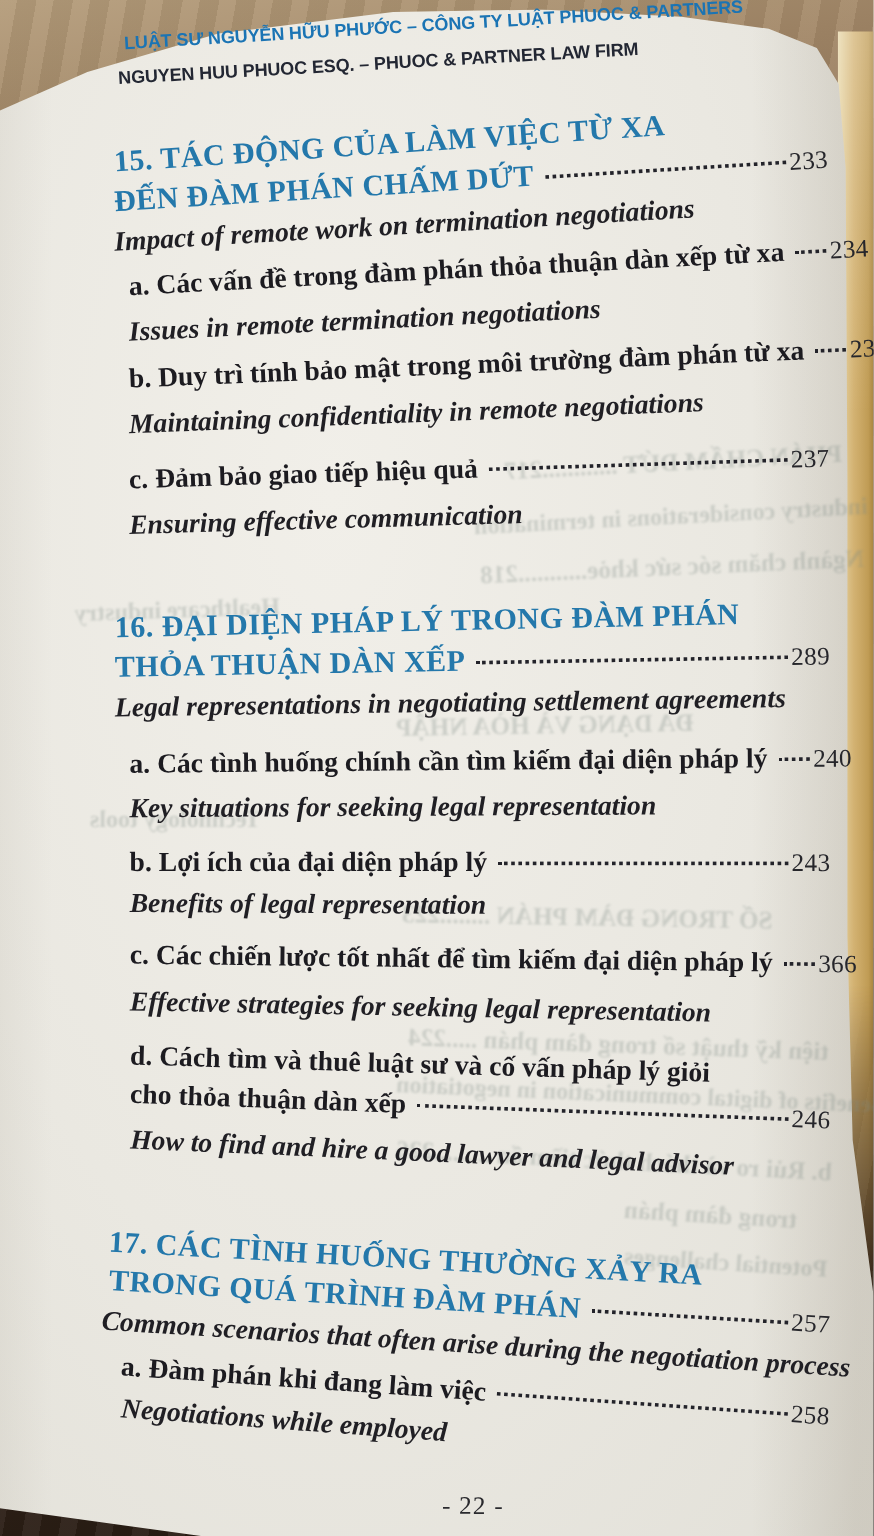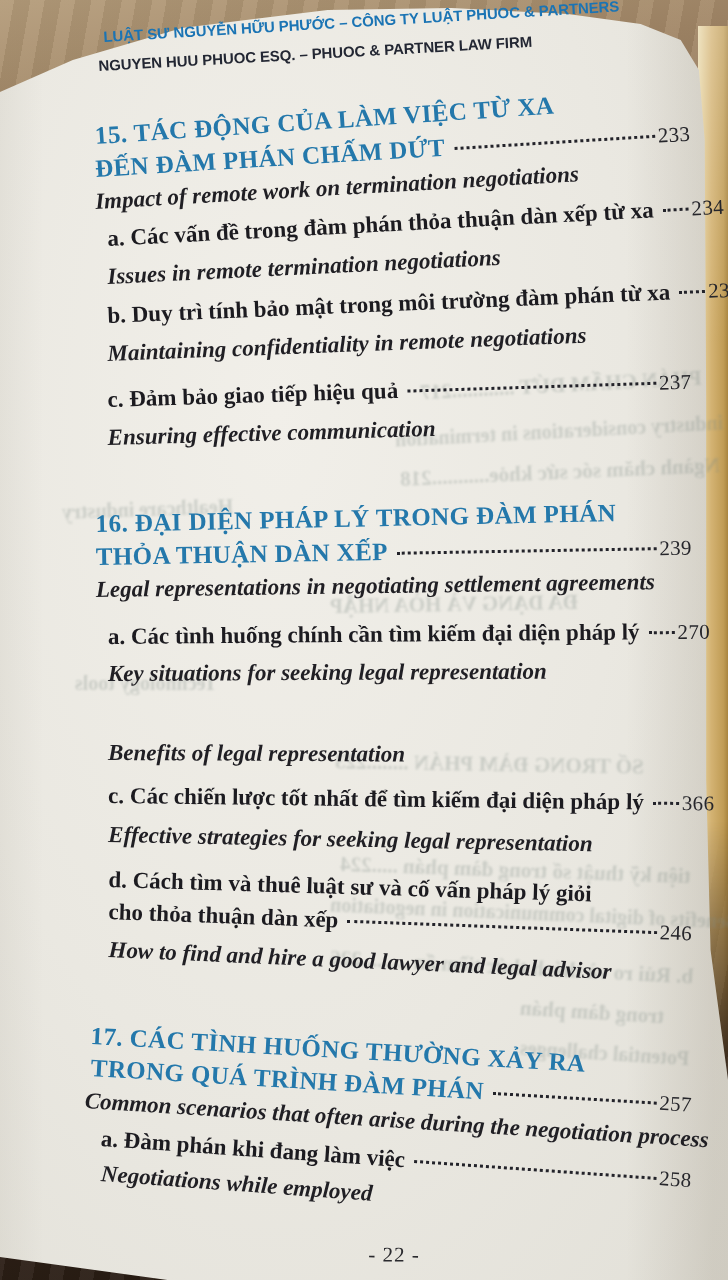--- a/index.html
+++ b/index.html
@@ -94,31 +94,36 @@
     <span>c. Đảm bảo giao tiếp hiệu quả</span>
     <i class="leader"></i>
     <span class="pnum">237</span>
   </div>
   <div class="row sub" style="top:425px;left:108px;--rot:-1.6deg">Ensuring effective communication</div>
 
   <div class="row title" style="top:510px;--rot:-1.2deg">16. ĐẠI DIỆN PHÁP LÝ TRONG ĐÀM PHÁN</div>
   <div class="row title lrow" style="top:543px;--rot:-1deg">
     <span>THỎA THUẬN DÀN XẾP</span>
     <i class="leader"></i>
-    <span class="pnum">239</span>
+    <span class="pnum">289</span>
   </div>
   <div class="row sub" style="top:577px;--rot:-0.8deg">Legal representations in negotiating settlement agreements</div>
 
   <div class="row item lrow" style="top:624px;left:108px;--rot:-0.5deg">
     <span>a. Các tình huống chính cần tìm kiếm đại diện pháp lý</span>
     <i class="leader"></i>
-    <span class="pnum">270</span>
+    <span class="pnum">240</span>
   </div>
   <div class="row sub" style="top:661px;left:108px;--rot:-0.3deg">Key situations for seeking legal representation</div>
 
+  <div class="row item lrow" style="top:706px;left:108px;--rot:0deg">
+    <span>b. Lợi ích của đại diện pháp lý</span>
+    <i class="leader"></i>
+    <span class="pnum">243</span>
+  </div>
   <div class="row sub" style="top:740px;left:108px;--rot:0.3deg">Benefits of legal representation</div>
 
   <div class="row item lrow" style="top:783px;left:108px;--rot:0.7deg">
     <span>c. Các chiến lược tốt nhất để tìm kiếm đại diện pháp lý</span>
     <i class="leader"></i>
     <span class="pnum">366</span>
   </div>
   <div class="row sub" style="top:822px;left:108px;--rot:1.1deg">Effective strategies for seeking legal representation</div>
 
   <div class="row item" style="top:867px;left:108px;--rot:1.7deg">d. Cách tìm và thuê luật sư và cố vấn pháp lý giỏi</div>

